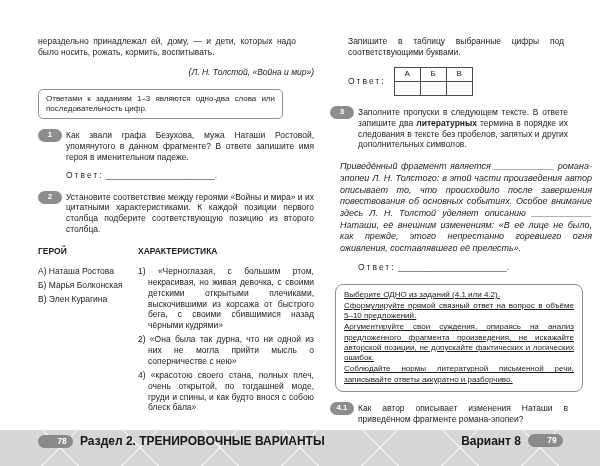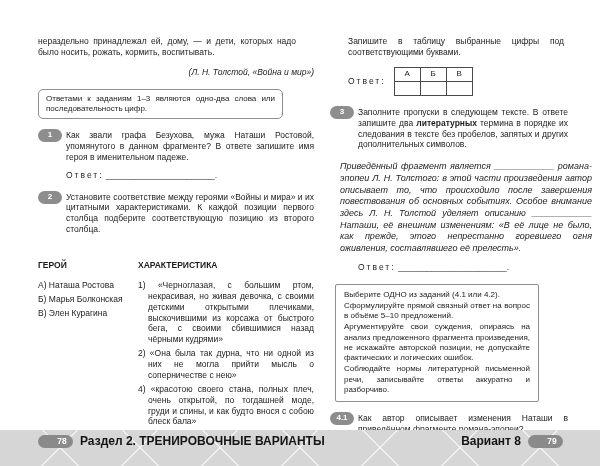--- a/index.html
+++ b/index.html
@@ -32,21 +32,21 @@
   }
   .task-text{flex:1;text-align:justify;}
   .task-r{margin-left:14px;}
 
   .answer-row{margin-top:7px;white-space:nowrap;}
   .answer-row.ind-left{margin-left:28px;}
   .answer-row.ind-right{margin-left:42px;}
   .answer-label{letter-spacing:2px;}
   .answer-line{letter-spacing:0;color:#3a3a3a;}
 
-  .match{display:flex;margin-top:25px;}
+  .match{display:flex;margin-top:11px;}
   .match-left{width:100px;flex:none;}
   .match-right{width:176px;flex:none;}
   .match-header{font-weight:bold;margin-bottom:9px;}
   .hero-item{margin-bottom:3px;}
   .char-item{
     margin-bottom:3px;text-align:justify;
     padding-left:10px;text-indent:-10px;
   }
 
   .table-instr{margin-left:32px;width:216px;text-align:justify;}
@@ -54,35 +54,35 @@
   .answer-table{border-collapse:collapse;margin-left:8px;}
   .answer-table td{
     border:1px solid #4a4a4a;width:25px;height:13px;
     text-align:center;font-size:8px;padding:0;
   }
   .fragment{
     margin-top:11px;width:252px;font-style:italic;
     font-size:9px;line-height:1.3;text-align:justify;margin-left:24px;
   }
   .wide-box{
-    margin-top:11px;margin-left:19px;box-sizing:border-box;width:204px;
-    border:1px solid #8f8f8f;border-radius:2px;
-    padding:5px 8px;font-size:8px;
+    margin-top:11px;margin-left:19px;box-sizing:border-box;width:248px;
+    border:1px solid #8f8f8f;border-radius:8px;
+    padding:5px 8px;font-size:8px;text-decoration:underline;
   }
   .wide-box div{text-align:justify;margin-bottom:1px;}
 
   .footer{
     position:absolute;left:0;top:430px;width:600px;height:36px;
     background-color:#d6d6d6;
     background-image:
       repeating-linear-gradient(45deg,  transparent 0 55px, rgba(255,255,255,.65) 55px 56.5px),
       repeating-linear-gradient(-45deg, transparent 0 55px, rgba(255,255,255,.65) 55px 56.5px);
   }
   .footer-left{position:absolute;left:38px;top:4px;display:flex;align-items:center;}
-  .footer-right{position:absolute;right:37px;top:4px;display:flex;align-items:center;}
+  .footer-right{position:absolute;right:37px;top:4px;display:flex;align-items:flex-start;}
   .page-badge{
     width:22px;height:13px;border-radius:8px;background:#8a8a8a;
     color:#fff;font-size:8.5px;font-weight:bold;
     display:flex;align-items:center;justify-content:center;flex:none;padding-left:13px;
   }
   .footer-label{font-size:12px;font-weight:bold;color:#151515;}
   .footer-left .footer-label{margin-left:7px;}
   .footer-right .footer-label{margin-right:7px;}
   .bold{font-weight:bold;}
 </style>

